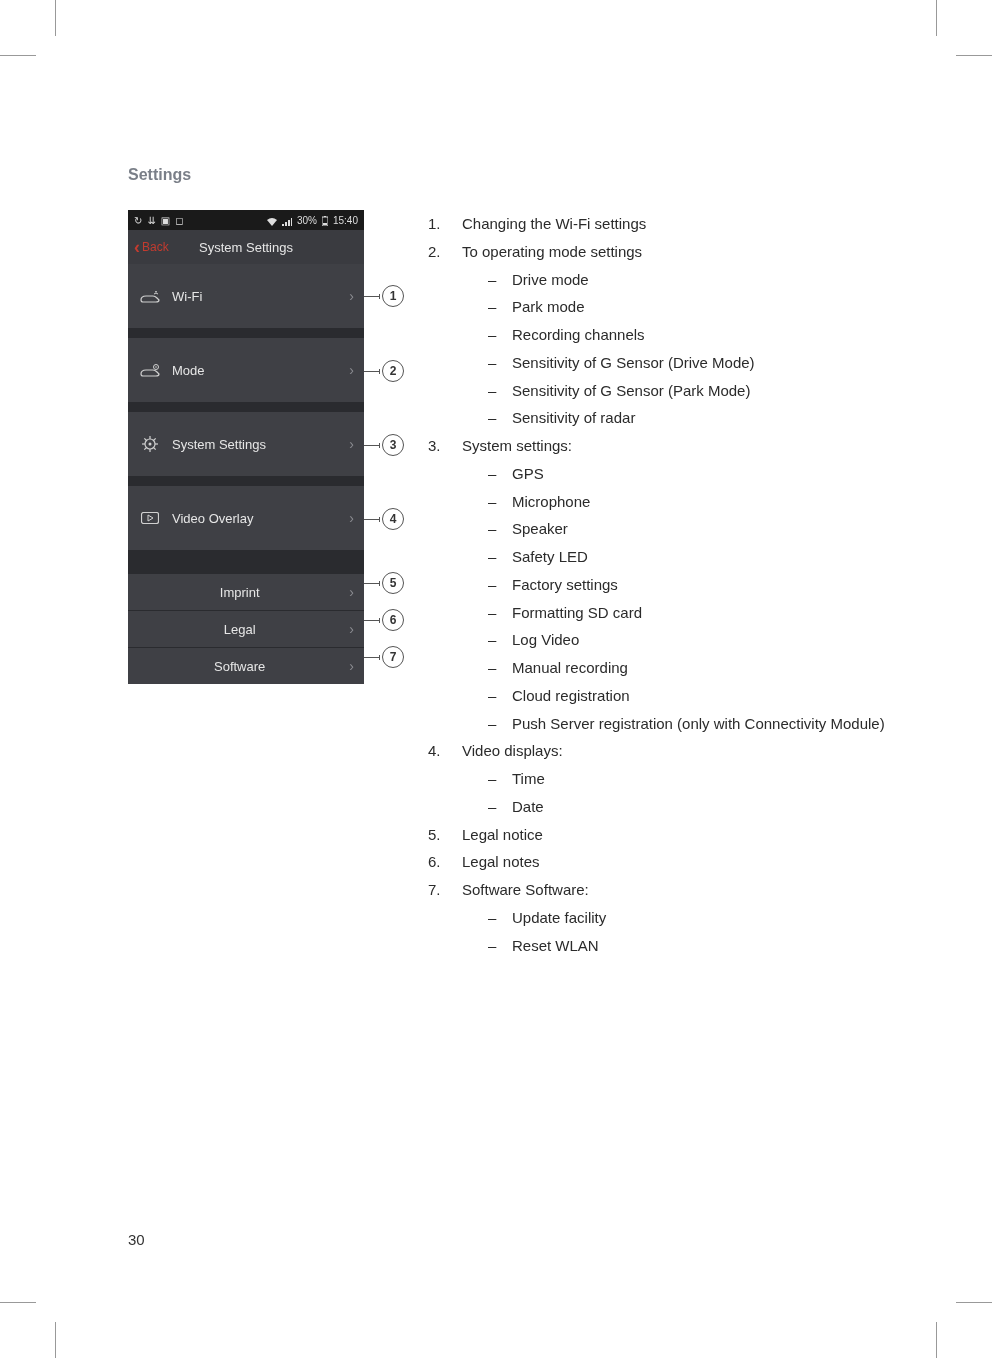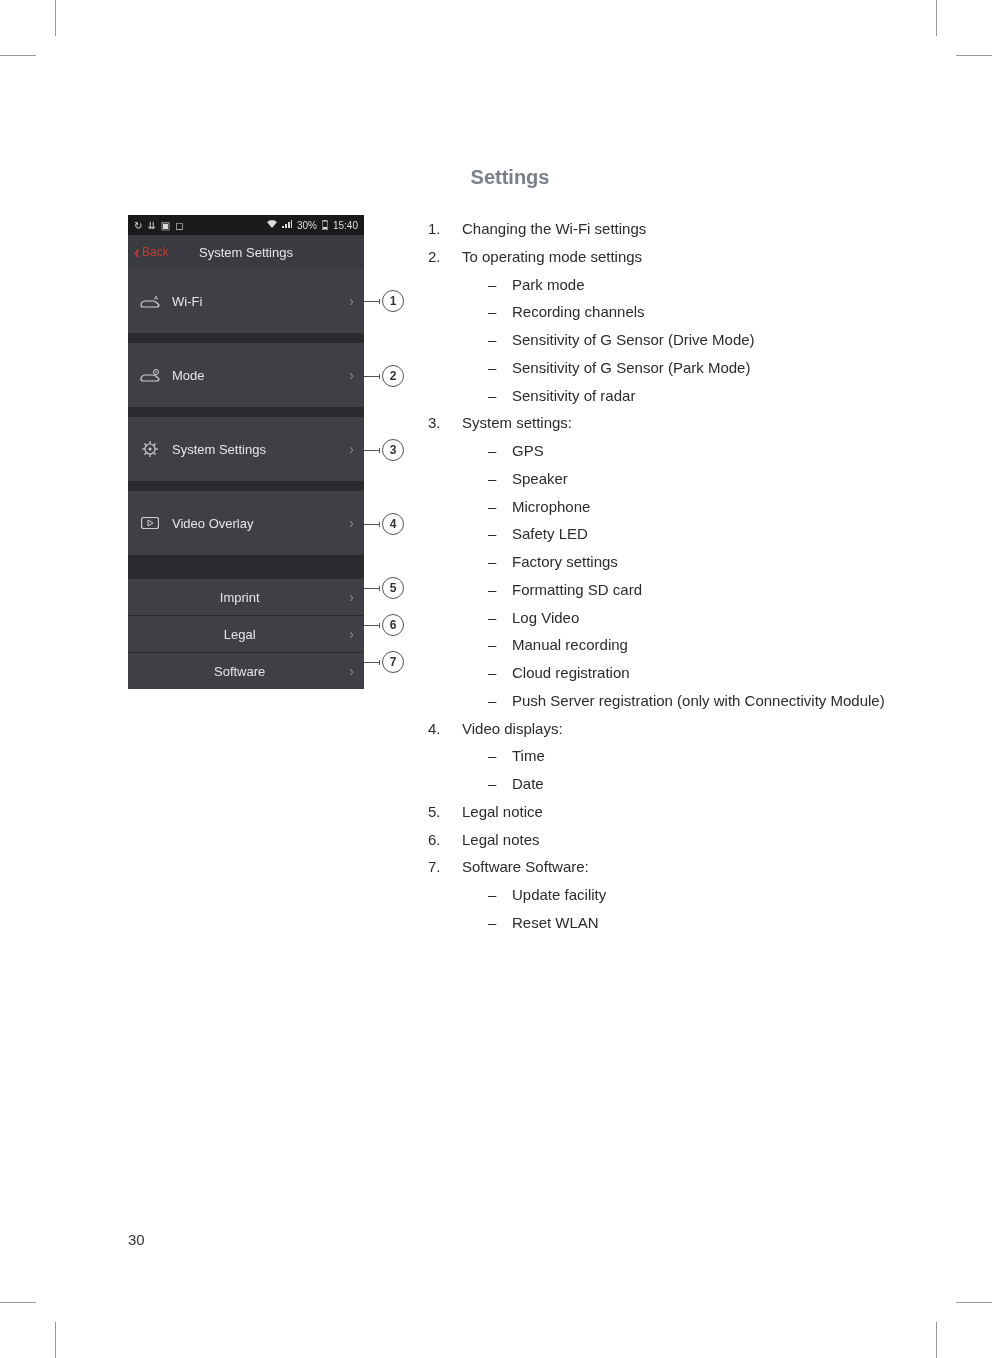--- a/index.html
+++ b/index.html
@@ -20,25 +20,24 @@
   .crop.hbot-r { right: 0; bottom: 55px; width: 36px; height: 1px; }
   .crop.vbot-r { right: 55px; bottom: 0; width: 1px; height: 36px; }
 
   .content {
     position: absolute;
     left: 128px;
     top: 166px;
     right: 100px;
   }
   .heading {
-    font-size: 20px;
+    font-size: 16px;
     font-weight: bold;
     color: #7a7f88;
     margin-bottom: 26px;
-    text-align: center;
   }
   .columns {
     display: flex;
     align-items: flex-start;
   }
 
   
   .phone-wrap {
     position: relative;
     width: 278px;
@@ -54,21 +53,21 @@
     height: 20px;
     background: #1a1a1a;
     display: flex;
     align-items: center;
     justify-content: space-between;
     padding: 0 6px;
     font-size: 10px;
     color: #ddd;
   }
   .status-left { display: flex; gap: 5px; align-items: center; }
-  .status-right { display: flex; gap: 5px; align-items: flex-start; }
+  .status-right { display: flex; gap: 5px; align-items: flex-end; }
   .titlebar {
     height: 34px;
     background: #3a3b40;
     display: flex;
     align-items: center;
     font-size: 13px;
     position: relative;
   }
   .back {
     display: flex;
@@ -368,32 +367,33 @@
           <div class="line"></div>
             <div class="circle">7</div>
         </div>
       </div>
 
       <div class="doclist">
         <ol>
           <li><span>Changing the Wi-Fi settings</span></li>
           <li><span>To operating mode settings</span>
             <ul>
+              <li><span>Drive mode</span></li>
               <li><span>Park mode</span></li>
               <li><span>Recording channels</span></li>
               <li><span>Sensitivity of G Sensor (Drive Mode)</span></li>
               <li><span>Sensitivity of G Sensor (Park Mode)</span></li>
               <li><span>Sensitivity of radar</span></li>
             </ul>
           </li>
           <li><span>System settings:</span>
             <ul>
               <li><span>GPS</span></li>
+              <li><span>Microphone</span></li>
               <li><span>Speaker</span></li>
-              <li><span>Microphone</span></li>
               <li><span>Safety LED</span></li>
               <li><span>Factory settings</span></li>
               <li><span>Formatting SD card</span></li>
               <li><span>Log Video</span></li>
               <li><span>Manual recording</span></li>
               <li><span>Cloud registration</span></li>
               <li><span>Push Server registration (only with Connectivity Module)</span></li>
             </ul>
           </li>
           <li><span>Video displays:</span>

